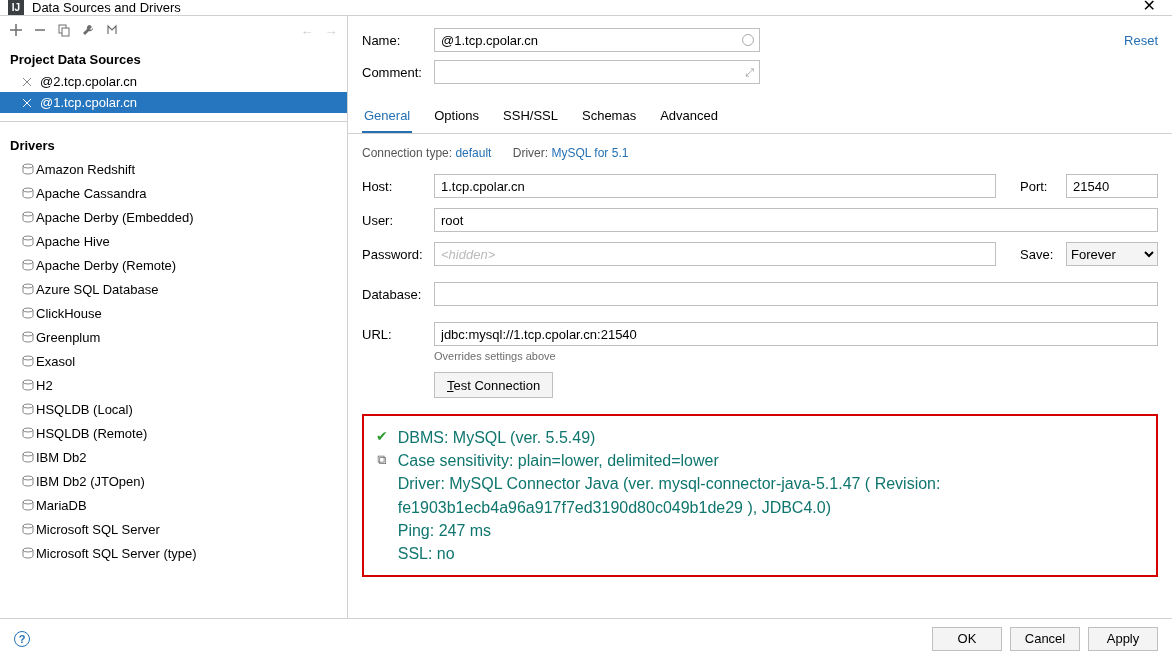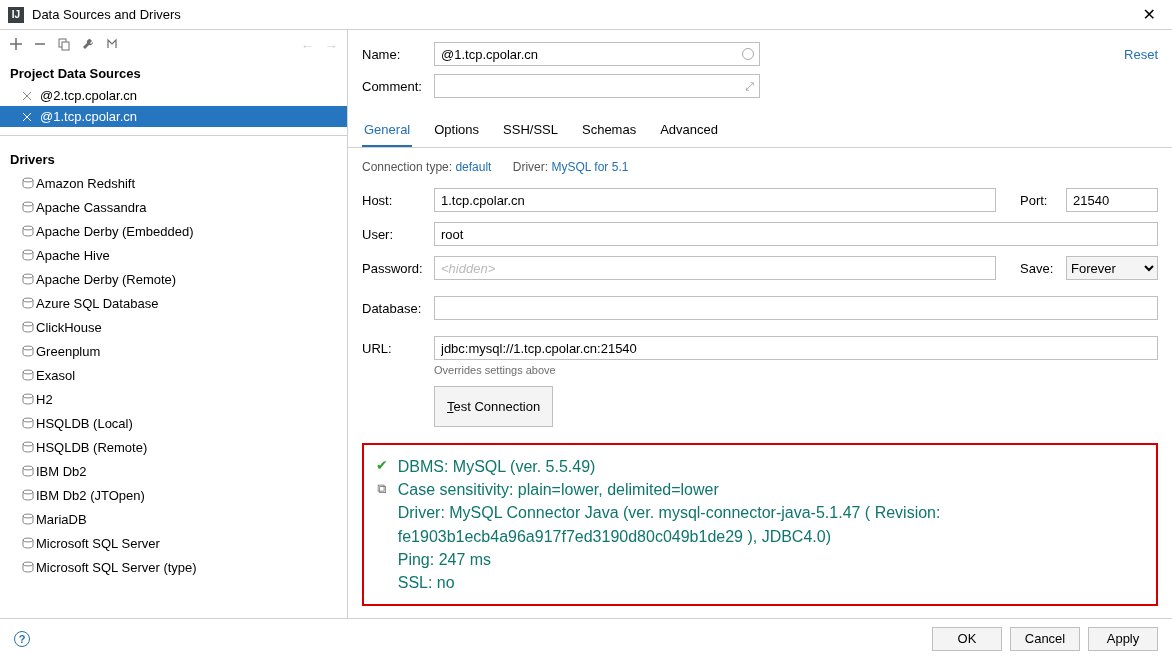--- a/index.html
+++ b/index.html
@@ -1,17 +1,17 @@
 <!DOCTYPE html>
 <html><head>
 <meta charset="utf-8">
 <style>
 * { box-sizing: border-box; margin: 0; padding: 0; }
 body { font-family: "Segoe UI", Arial, sans-serif; font-size: 13px; color: #000; background: #fff; width: 1172px; height: 658px; overflow: hidden; display: flex; flex-direction: column; }
-.titlebar { height: 30px; display: flex; align-items: center; padding: 0 8px; border-bottom: 1px solid #d0d0d0; }
+.titlebar { height: 16px; display: flex; align-items: flex-end; padding: 0 8px; border-bottom: 1px solid #d0d0d0; }
 .title-icon { width: 16px; height: 16px; background: #3c3f41; color: #fff; display: flex; align-items: center; justify-content: center; font-size: 10px; font-weight: bold; margin-right: 8px; }
 .title-text { flex: 1; }
 .close-x { font-size: 16px; cursor: pointer; padding: 0 8px; }
 .main { flex: 1; display: flex; overflow: hidden; }
 .left-panel { width: 348px; border-right: 1px solid #d0d0d0; display: flex; flex-direction: column; }
 .toolbar { height: 28px; display: flex; align-items: center; padding: 0 6px; gap: 4px; }
 .tb-btn { width: 20px; height: 20px; display: flex; align-items: center; justify-content: center; color: #6e6e6e; cursor: pointer; }
 .tb-spacer { flex: 1; }
 .section-header { font-weight: bold; padding: 8px 10px 4px; }
 .ds-list { }
@@ -40,21 +40,21 @@
 .conn-line { color: #555; font-size: 12px; margin-bottom: 14px; }
 .conn-line a { color: #2470b3; text-decoration: none; margin-right: 18px; }
 .form-row { display: flex; align-items: center; margin-bottom: 10px; gap: 10px; }
 .form-lbl { width: 62px; }
 .form-inp { flex: 1; height: 24px; border: 1px solid #bfbfbf; padding: 0 6px; font-family: inherit; font-size: 13px; }
 .port-lbl { width: 36px; margin-left: 14px; }
 .port-inp { width: 92px; height: 24px; border: 1px solid #bfbfbf; padding: 0 6px; font-family: inherit; font-size: 13px; }
 .save-lbl { width: 36px; margin-left: 14px; }
 .save-sel { width: 92px; height: 24px; border: 1px solid #bfbfbf; background: #f4f4f4; font-family: inherit; font-size: 13px; }
 .url-note { font-size: 11px; color: #6e6e6e; margin-left: 72px; margin-top: -6px; margin-bottom: 10px; }
-.test-btn { margin-left: 72px; height: 41px; padding: 0 12px; background: #f4f4f4; border: 1px solid #bfbfbf; cursor: pointer; font-family: inherit; font-size: 13px; }
+.test-btn { margin-left: 72px; height: 26px; padding: 0 12px; background: #f4f4f4; border: 1px solid #bfbfbf; cursor: pointer; font-family: inherit; font-size: 13px; }
 .test-btn u { text-decoration: underline; }
 .result-box { border: 2px solid #d40000; margin-top: 16px; padding: 10px 12px; display: flex; gap: 10px; }
 .result-icons { display: flex; flex-direction: column; align-items: center; gap: 8px; padding-top: 2px; }
 .check-icon { color: #2e9e2e; font-size: 14px; }
 .copy-icon { color: #6e6e6e; font-size: 13px; }
 .result-text { color: #0f766e; font-size: 16px; line-height: 1.45; }
 .bottom-bar { height: 40px; border-top: 1px solid #d0d0d0; display: flex; align-items: center; padding: 0 14px; gap: 8px; }
 .help-icon { width: 16px; height: 16px; border: 1.5px solid #2470b3; border-radius: 50%; color: #2470b3; display: flex; align-items: center; justify-content: center; font-size: 11px; font-weight: bold; cursor: pointer; }
 .bottom-spacer { flex: 1; }
 .dlg-btn { height: 24px; width: 70px; background: #f4f4f4; border: 1px solid #bfbfbf; cursor: pointer; font-family: inherit; font-size: 13px; }

